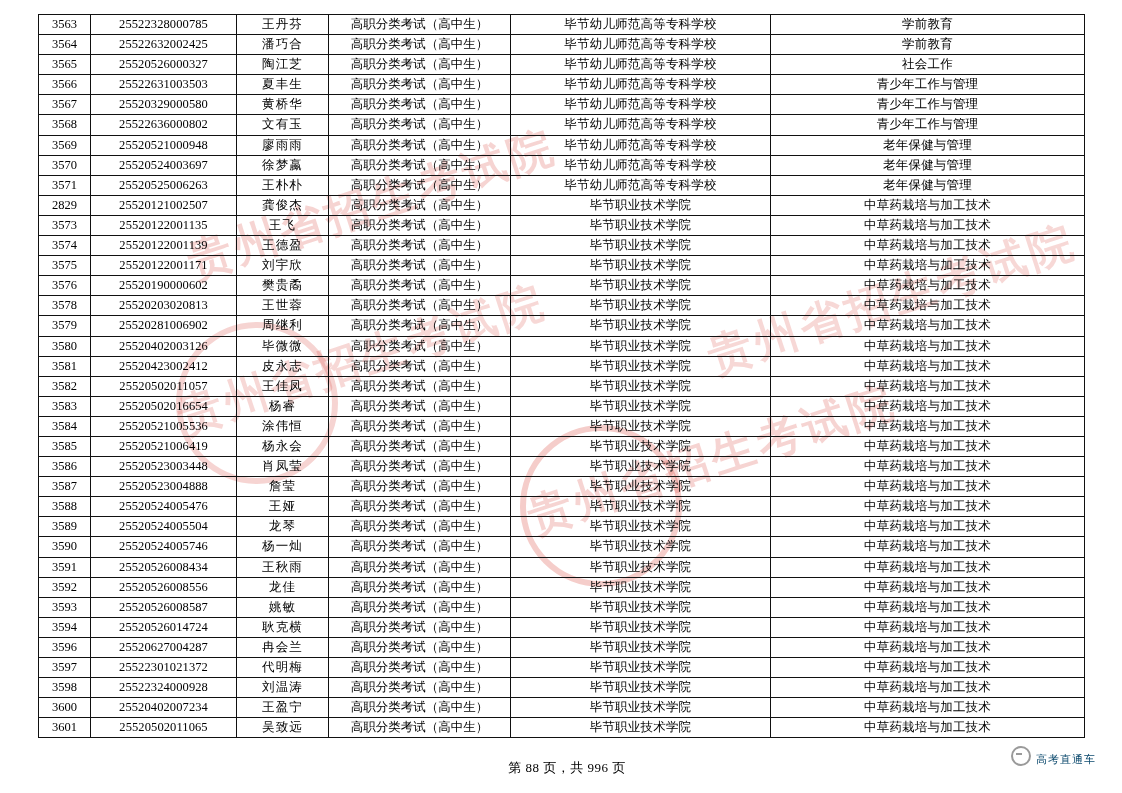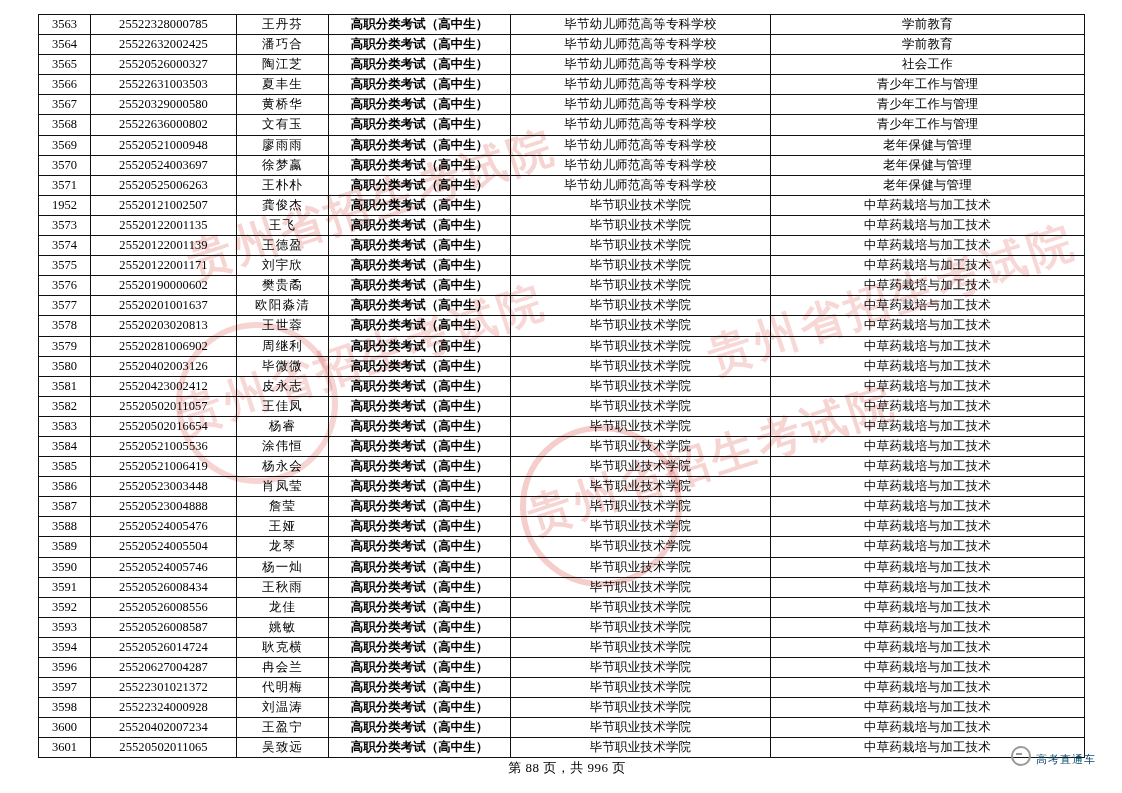--- a/index.html
+++ b/index.html
@@ -43,21 +43,21 @@
   col.c-seq    { width: 52px; }
   col.c-id     { width: 146px; }
   col.c-name   { width: 92px; }
   col.c-type   { width: 182px; }
   col.c-school { width: 260px; }
   col.c-major  { width: 314px; }
 
   td.seq   { font-size: 12.5px; }
   td.id    { font-size: 12.5px; letter-spacing: 0.1px; margin-left: 27px; }
   td.name  { font-size: 13px; letter-spacing: 1.2px; margin-left: 12px; }
-  td.type  { font-size: 12.5px; font-weight: bold; }
+  td.type  { font-size: 12.5px; }
   td.school{ font-size: 12.5px; letter-spacing: 0.2px; }
   td.major { font-size: 12.5px; letter-spacing: 0.2px; }
 
   .footer {
     position: absolute;
     left: 12px;
     right: 0;
     bottom: 16px;
     text-align: center;
     font-size: 13px;
@@ -247,21 +247,21 @@
         </tr>
         <tr>
           <td class="seq">3571</td>
           <td class="id">25520525006263</td>
           <td class="name">王朴朴</td>
           <td class="type">高职分类考试（高中生）</td>
           <td class="school">毕节幼儿师范高等专科学校</td>
           <td class="major">老年保健与管理</td>
         </tr>
         <tr>
-          <td class="seq">1952</td>
+          <td class="seq">2829</td>
           <td class="id">25520121002507</td>
           <td class="name">龚俊杰</td>
           <td class="type">高职分类考试（高中生）</td>
           <td class="school">毕节职业技术学院</td>
           <td class="major">中草药栽培与加工技术</td>
         </tr>
         <tr>
           <td class="seq">3573</td>
           <td class="id">25520122001135</td>
           <td class="name">王飞</td>
@@ -282,28 +282,20 @@
           <td class="id">25520122001171</td>
           <td class="name">刘宇欣</td>
           <td class="type">高职分类考试（高中生）</td>
           <td class="school">毕节职业技术学院</td>
           <td class="major">中草药栽培与加工技术</td>
         </tr>
         <tr>
           <td class="seq">3576</td>
           <td class="id">25520190000602</td>
           <td class="name">樊贵矞</td>
-          <td class="type">高职分类考试（高中生）</td>
-          <td class="school">毕节职业技术学院</td>
-          <td class="major">中草药栽培与加工技术</td>
-        </tr>
-        <tr>
-          <td class="seq">3577</td>
-          <td class="id">25520201001637</td>
-          <td class="name">欧阳淼清</td>
           <td class="type">高职分类考试（高中生）</td>
           <td class="school">毕节职业技术学院</td>
           <td class="major">中草药栽培与加工技术</td>
         </tr>
         <tr>
           <td class="seq">3578</td>
           <td class="id">25520203020813</td>
           <td class="name">王世蓉</td>
           <td class="type">高职分类考试（高中生）</td>
           <td class="school">毕节职业技术学院</td>

